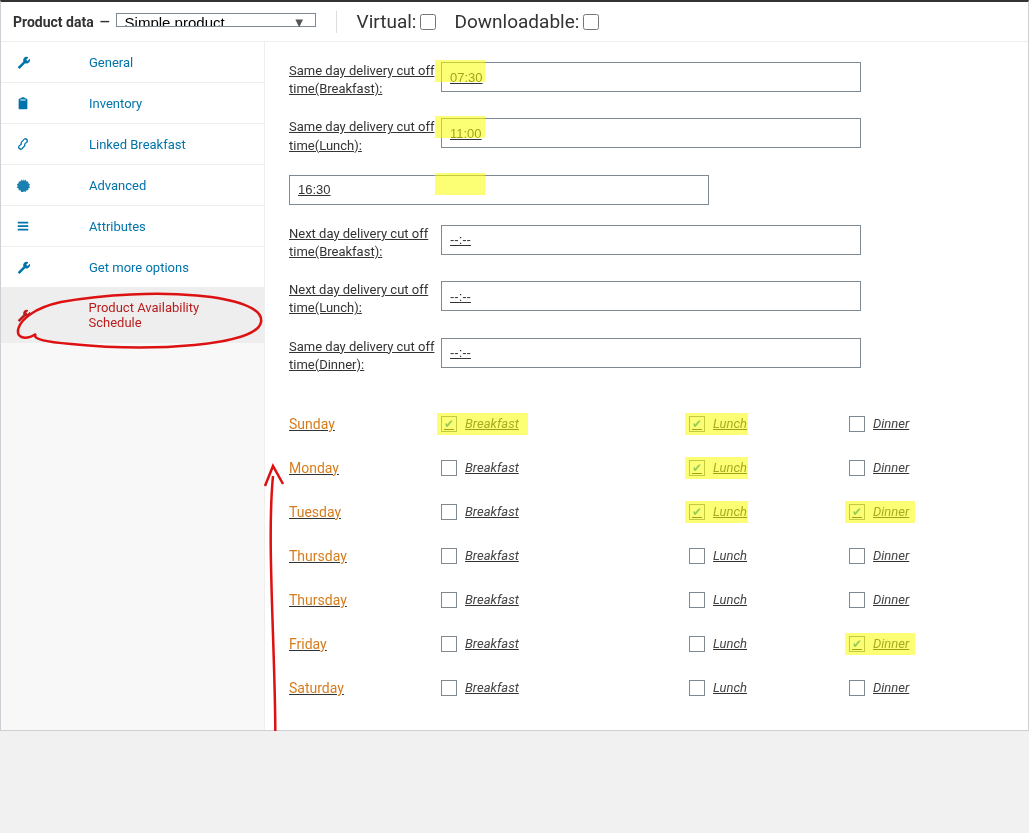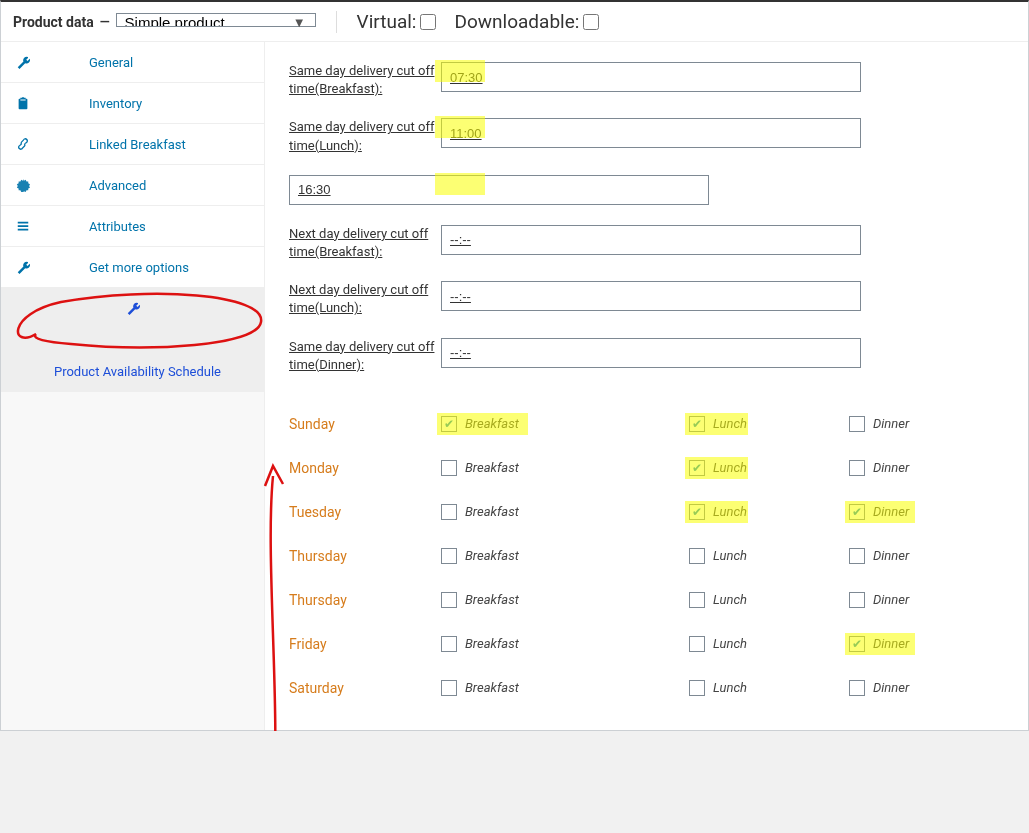--- a/index.html
+++ b/index.html
@@ -53,35 +53,35 @@
   }
   .sidebar-item {
     display: flex; align-items: center;
     padding: 12px 14px;
     border-bottom: 1px solid #eee;
     background: #fff;
     color: #0073aa;
     cursor: pointer;
     gap: 48px;
   }
-  .sidebar-item.active { background: #eee; color: #1d4ed8; flex-direction: column; }
+  .sidebar-item.active { background: #eee; color: #b91c1c; }
   .sidebar-item .lbl { margin-left: 10px; font-size: 13px; }
   .icon { display: inline-flex; width: 16px; height: 16px; align-items: center; justify-content: center; color: inherit; }
   .icon svg { width: 14px; height: 14px; }
 
   .content { flex: 1; padding: 10px 0 20px 0; position: relative; }
   .form-row { display: flex; align-items: flex-start; padding: 10px 24px; text-decoration: underline; }
   .form-label { width: 152px; color: #333; font-size: 13px; line-height: 1.4; }
   .form-input {
     width: 420px; height: 30px;
     border: 1px solid #7e8993; background: #fff;
     padding: 0 8px; font-size: 13px; color: #333;
   }
 
-  .day-row { display: flex; align-items: flex-start; padding: 14px 24px; }
+  .day-row { display: flex; align-items: flex-start; padding: 14px 24px; text-decoration: underline; }
   .day-label { width: 152px; color: #d67c1c; font-size: 14px; }
   .meal-cell { display: flex; align-items: center; }
   .meal-cell .meal-text { font-style: italic; margin-left: 8px; color: #444; }
   .meal-col1 { width: 248px; }
   .meal-col2 { width: 160px; }
   .meal-col3 { }
   .chk {
     width: 16px; height: 16px; border: 1px solid #7e8993; background: #fff;
     display: inline-flex; align-items: center; justify-content: center; cursor: pointer;
   }

